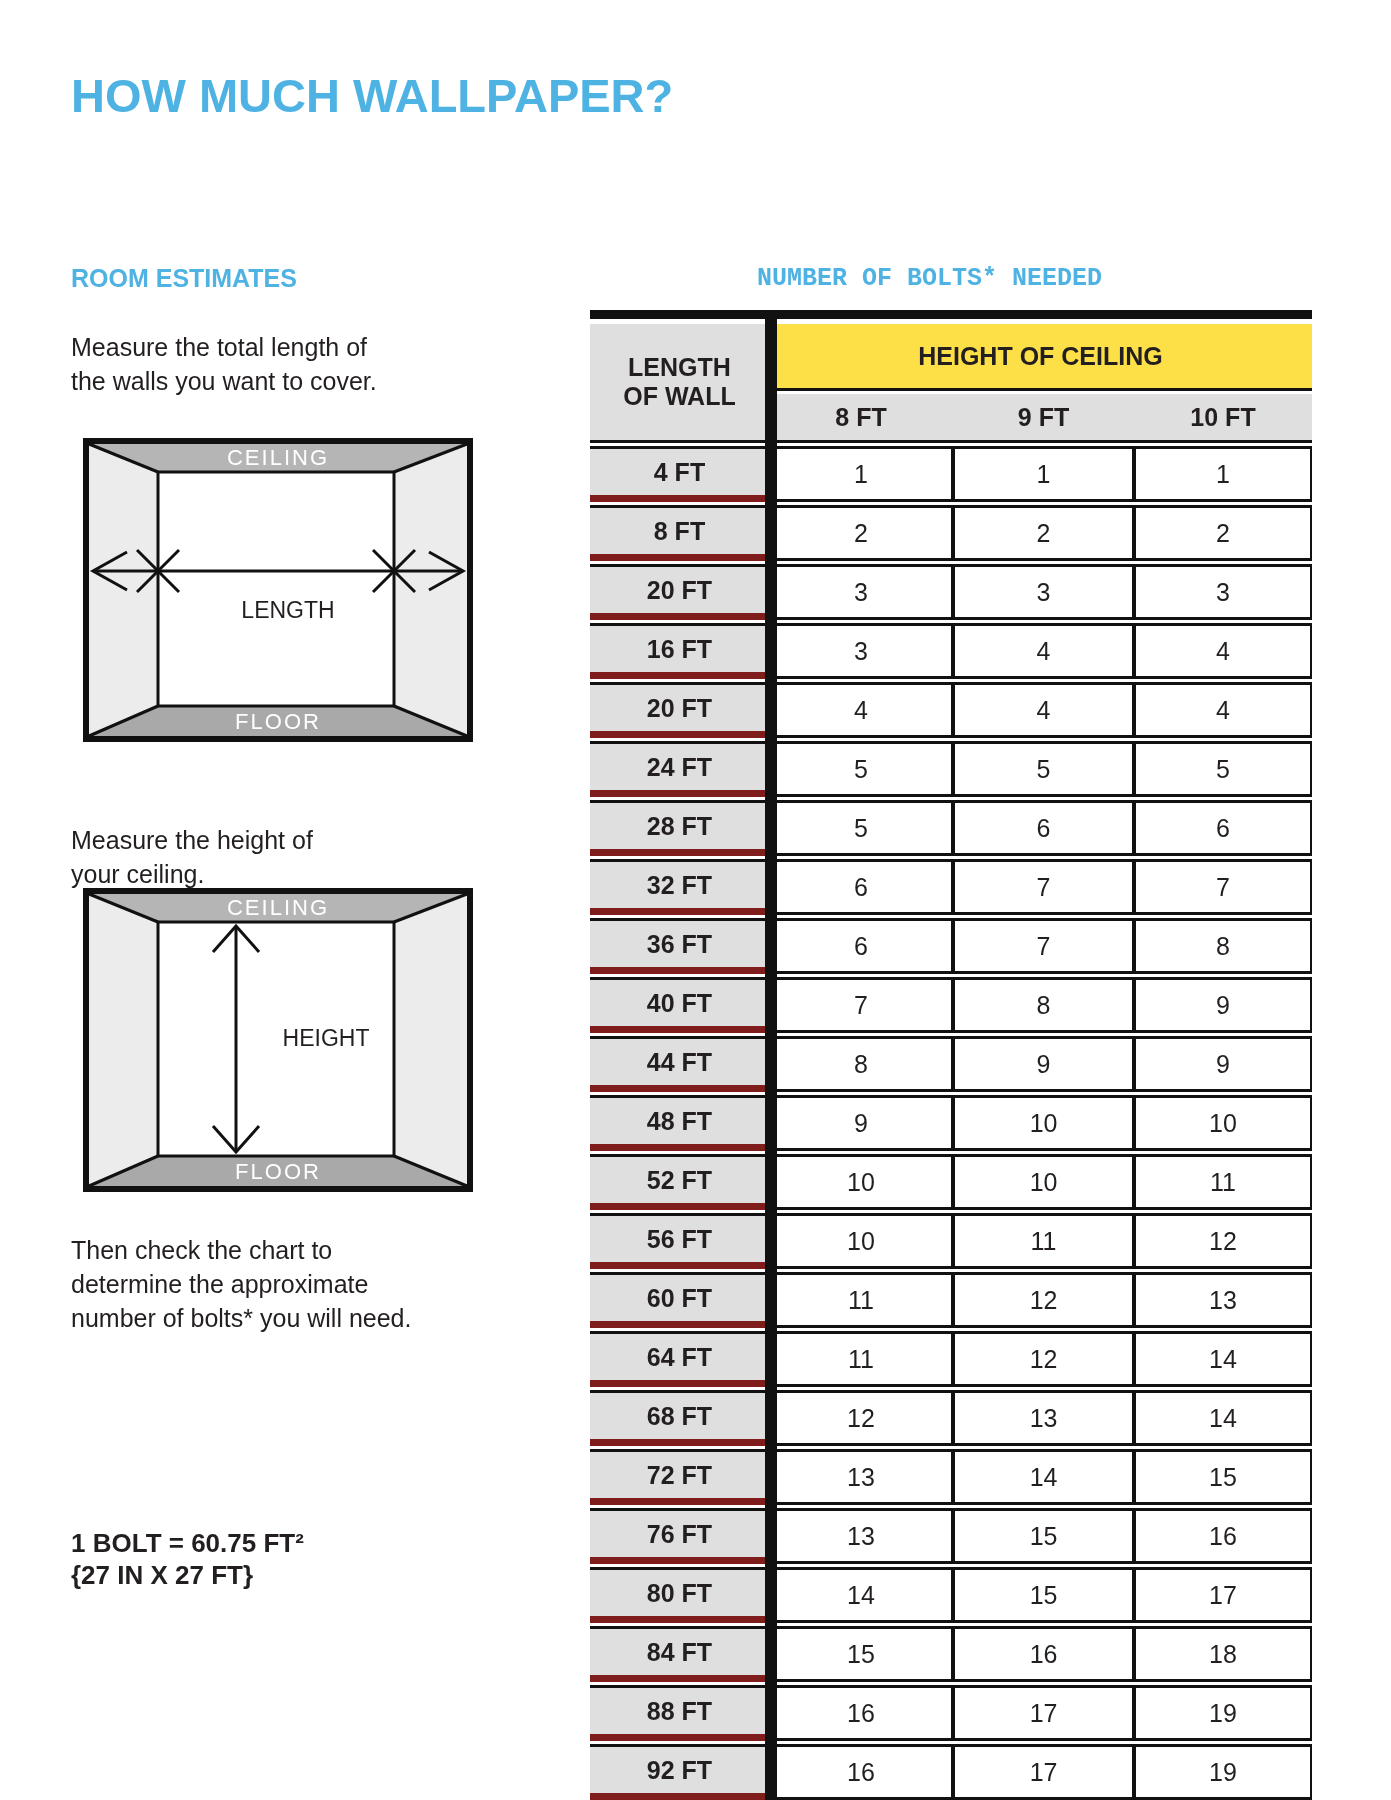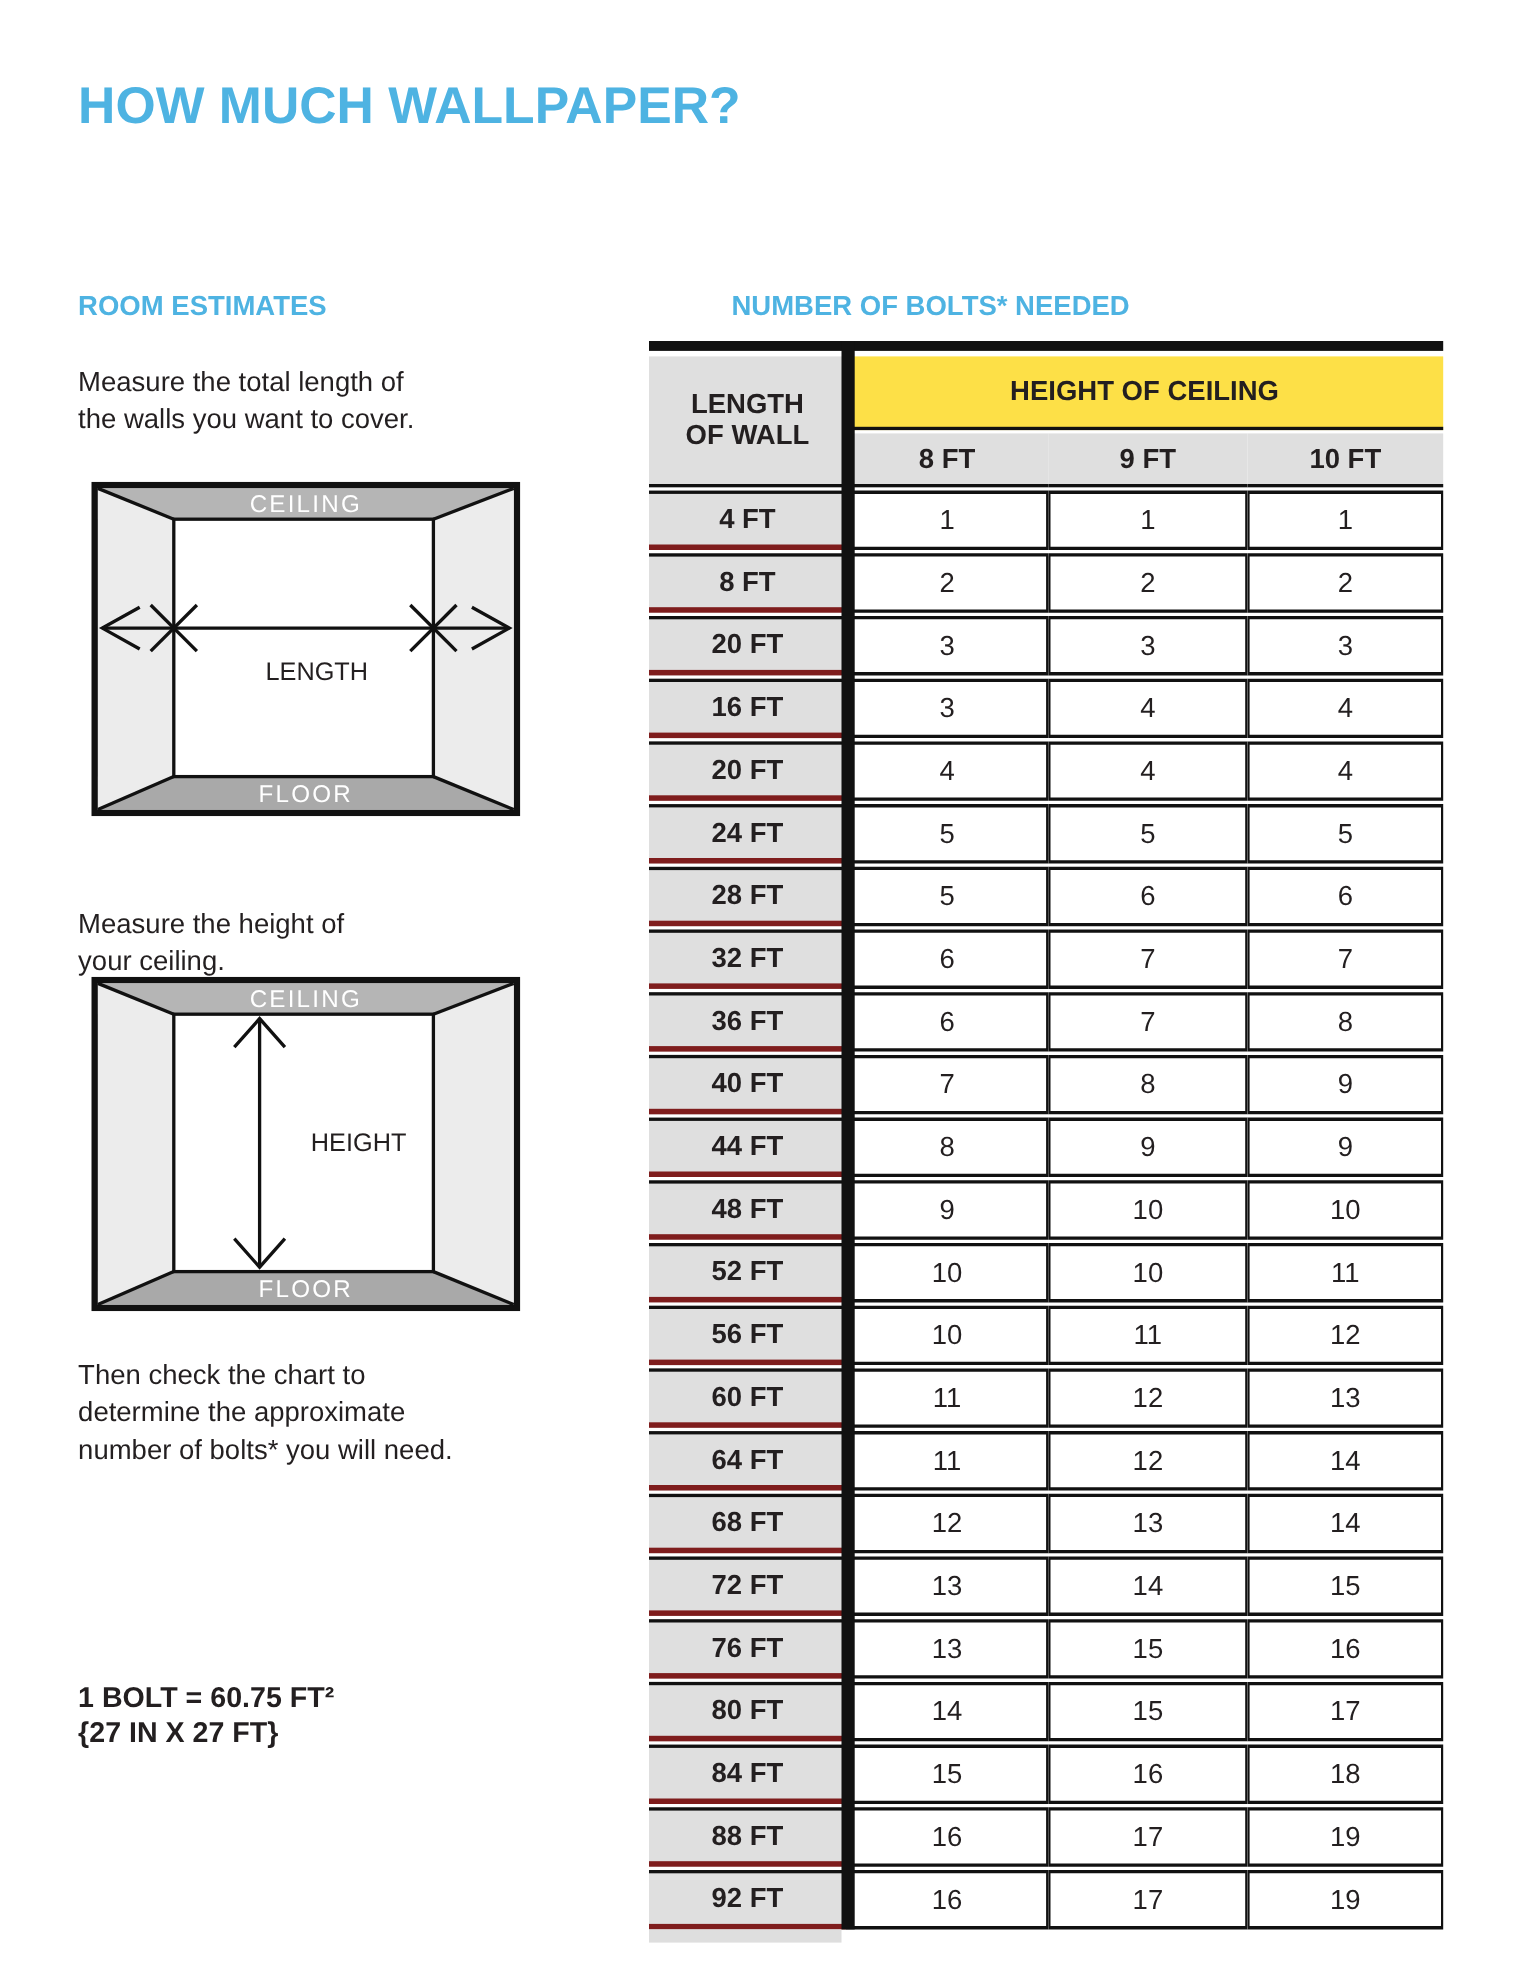--- a/index.html
+++ b/index.html
@@ -8,21 +8,21 @@
     font-family:"Liberation Sans", sans-serif; color:#231f20; overflow:hidden;
   }
   .title{
     position:absolute; left:71px; top:68px;
     font-size:47px; font-weight:bold; letter-spacing:0px; color:#4eb3e2;
   }
   .section-header{
     position:absolute; top:264px; font-size:25px; font-weight:bold; color:#4eb3e2;
   }
   #room-estimates-header{ left:71px; }
-  #bolts-needed-header{ left:590px; width:512px; text-align:center; }
+  #bolts-needed-header{ left:590px; width:512px; text-align:right;font-family:Liberation Mono, monospace; }
   .body-text{
     position:absolute; left:71px; font-size:25px; line-height:34px; color:#231f20;
   }
   #para1{ top:330px; }
   #para2{ top:783px;margin-top:40px; }
   #para3{ top:1233px; }
   .footnote{
     position:absolute; left:71px; top:1428px; font-size:26px; font-weight:bold; line-height:34px;
   }
   .footnote .indent{ padding-left:22px; }
@@ -51,21 +51,21 @@
   th.group{
     background:#fde047; font-weight:bold; font-size:25px; height:64px;
     border-bottom:3px solid #111;
   }
   th.sub{
     background:#dfdfdf; font-weight:bold; font-size:25px; height:46px;
     border-bottom:3px solid #111;
   }
   tbody th.len{
     background:#dfdfdf; font-weight:bold; font-size:25px; height:46px;
-    border-top:3px solid #111; border-bottom:5px solid #7f1d1d;
+    border-top:3px solid #111; border-bottom:7px solid #7f1d1d;
   }
   tbody td{
     background:#ffffff; font-size:25px; height:46px;
     border-top:3px solid #111; border-bottom:3px solid #111;
     border-left:2px solid #111; border-right:2px solid #111;
   }
   .divider-bar{
     position:absolute; left:175px; top:0; bottom:12px; width:12px; background:#111;
   }
   .bottom-strip{ width:175px; height:12px; background:#dedede; margin-top:-3px; }

